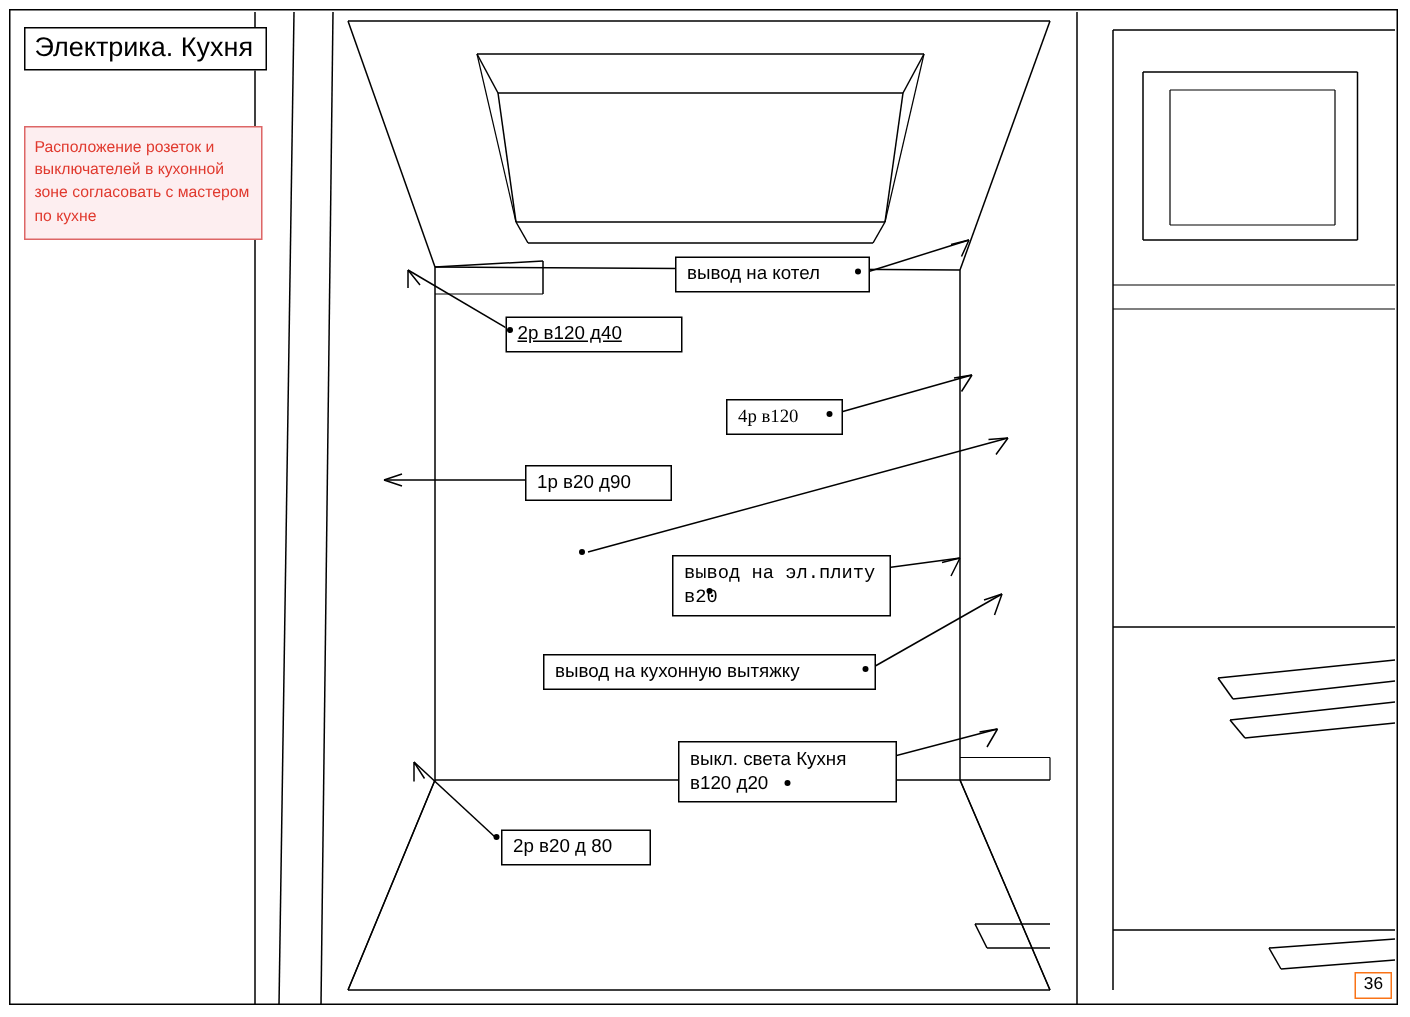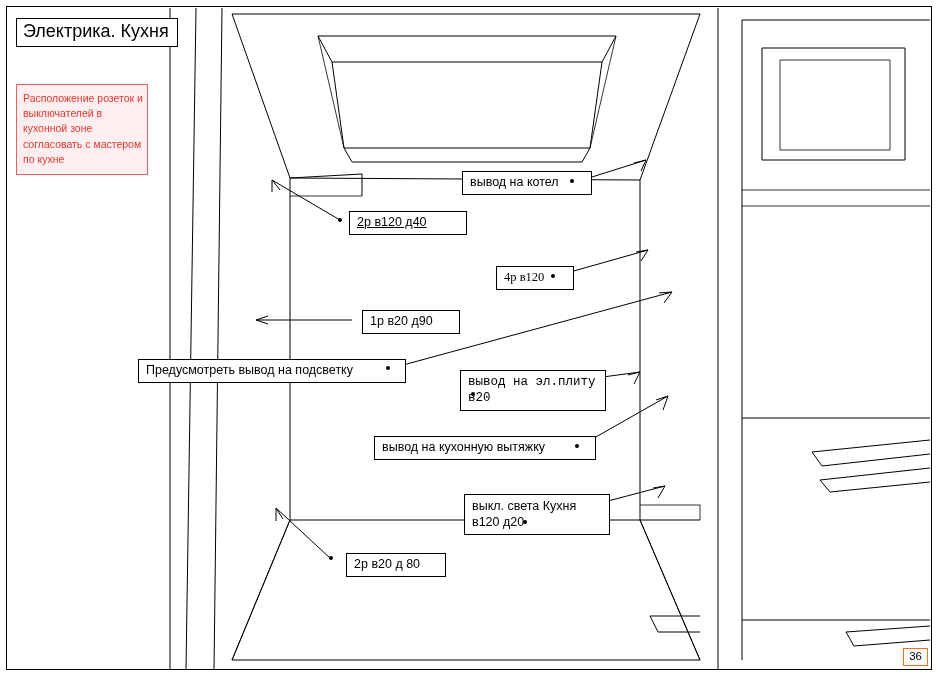--- a/index.html
+++ b/index.html
@@ -42,41 +42,40 @@
     background: #fff;
     font-size: 18px;
     color: #000;
     white-space: nowrap;
     line-height: 1.1;
   }
   .note-box {
     position: absolute;
     left: 16px;
     top: 84px;
-    width: 132px;
+    width: 159px;
     padding: 6px 2px 7px 6px;
     border: 1px solid #d66;
     background: #fdeef0;
     color: #e0392e;
     font-size: 10.5px;
     line-height: 1.45;
     box-sizing: border-box;
   }
   .lbl {
     position: absolute;
     border: 1px solid #000;
     background: #fff;
     color: #000;
     font-size: 12.5px;
     line-height: 1.25;
     padding: 3px 6px 3px 7px;
     box-sizing: border-box;
     white-space: pre-line;
     font-family: "Liberation Sans", sans-serif;
-    margin-left: 12px;
   }
   .lbl.tall {
     padding-top: 4px;
     padding-bottom: 4px;
   }
   .pagenum {
     position: absolute;
     right: 12px;
     bottom: 12px;
     border: 1px solid #f97316;
@@ -214,21 +213,20 @@
   <div class="dot" style="left:570px; top:179px;"></div>
 
   <div class="lbl" style="left:337px; top:211px; width:118px;text-decoration:underline;">2р в120 д40</div>
   <div class="dot" style="left:338px; top:218px;"></div>
 
   <div class="lbl" style="left:484px; top:266px; width:78px;font-family:Liberation Serif, serif;">4р в120</div>
   <div class="dot" style="left:551px; top:274px;"></div>
 
   <div class="lbl" style="left:350px; top:310px; width:98px;">1р в20 д90</div>
 
-  <div class="lbl" style="left:126px; top:359px; width:268px;">Предусмотреть вывод на подсветку</div>
   <div class="dot" style="left:386px; top:366px;"></div>
 
   <div class="lbl tall" style="left:448px; top:370px; width:146px;font-family:Liberation Mono, monospace;">вывод на эл.плиту
 в20</div>
   <div class="dot" style="left:471px; top:392px;"></div>
 
   <div class="lbl" style="left:362px; top:436px; width:222px;">вывод на кухонную вытяжку</div>
   <div class="dot" style="left:575px; top:444px;"></div>
 
   <div class="lbl tall" style="left:452px; top:494px; width:146px;">выкл. света Кухня

